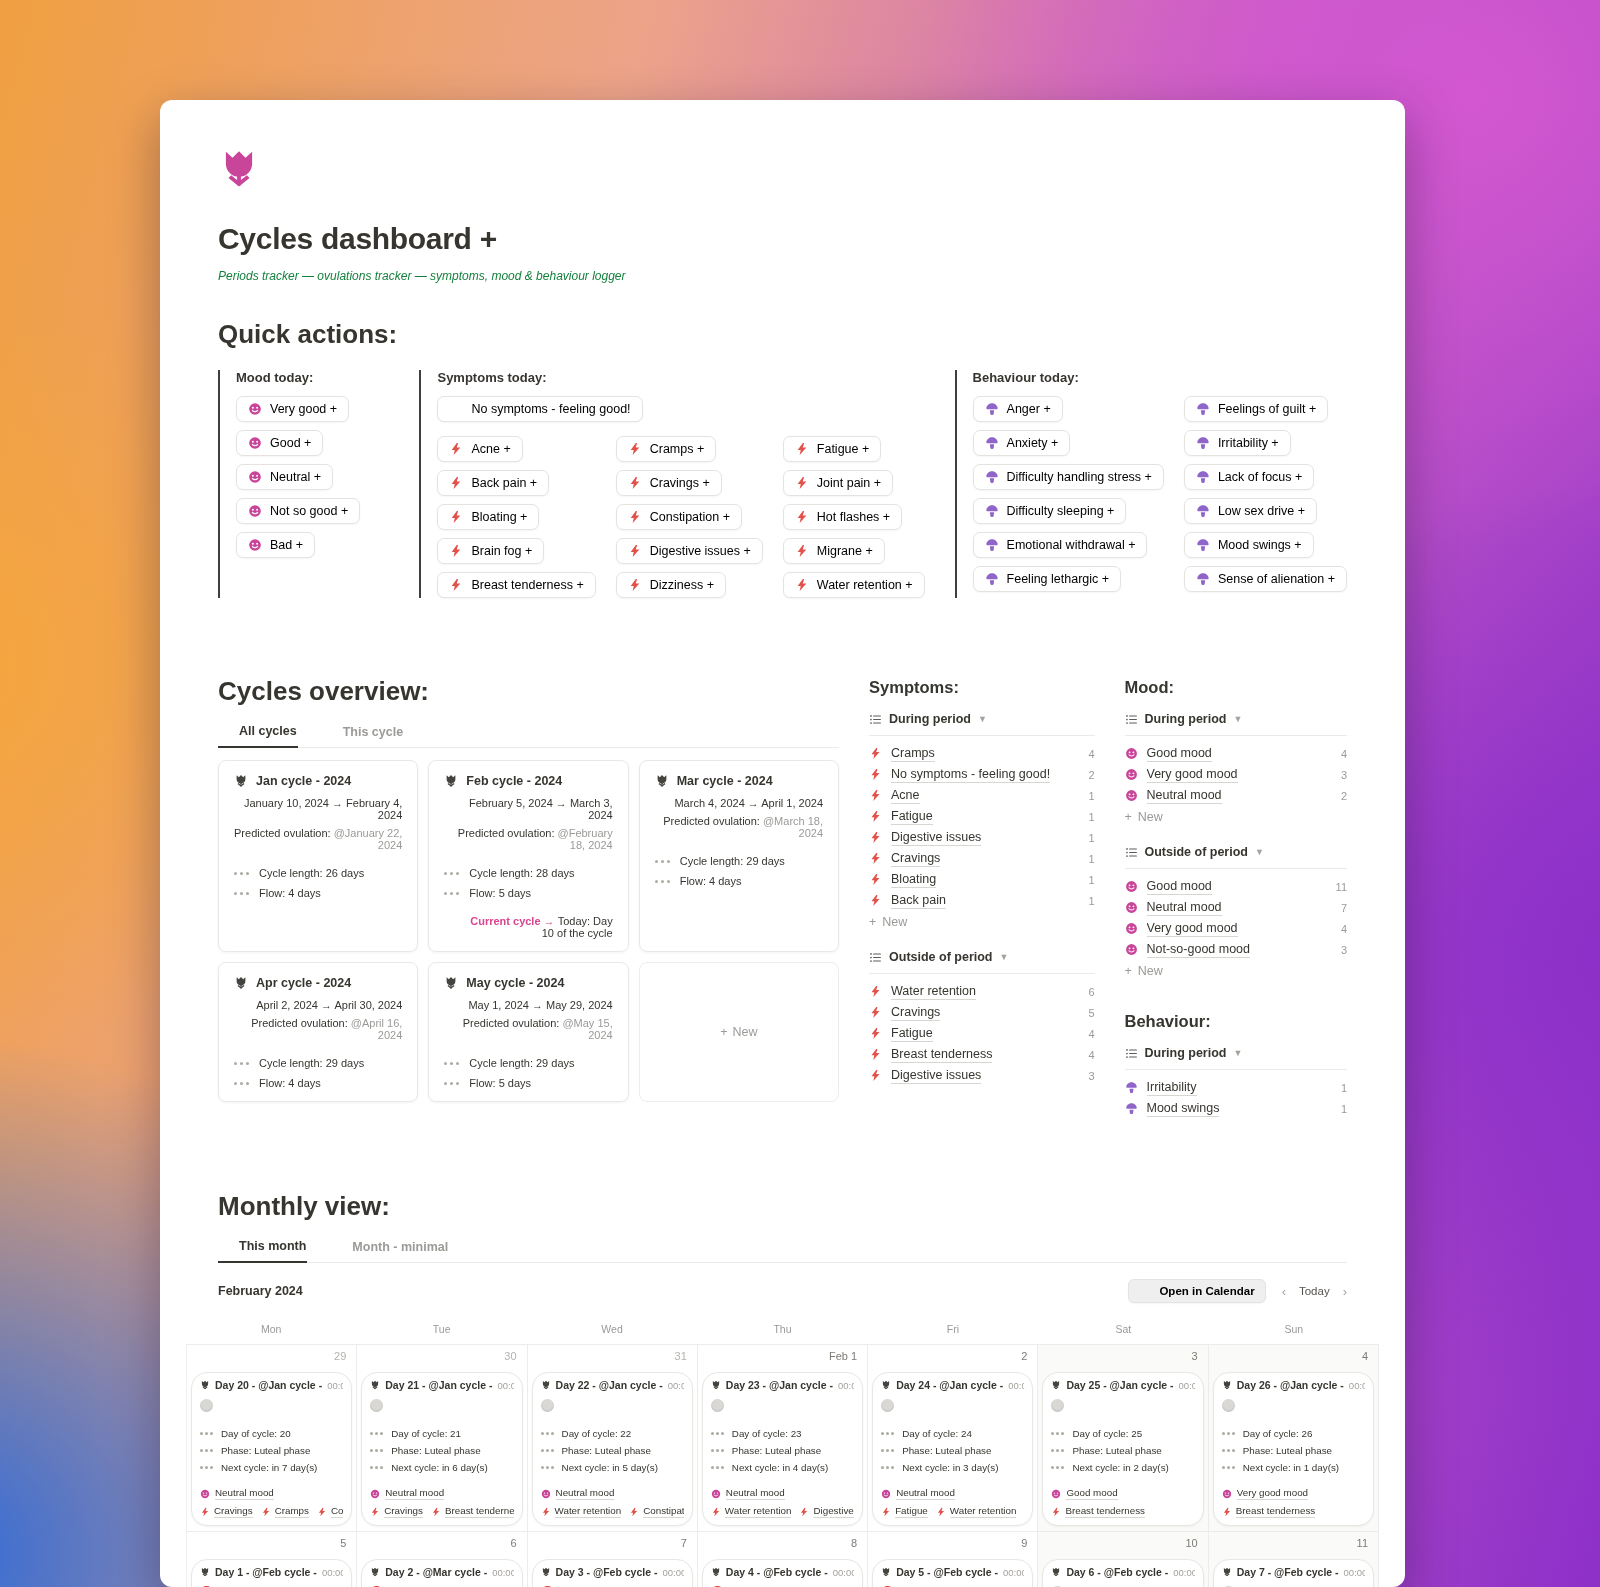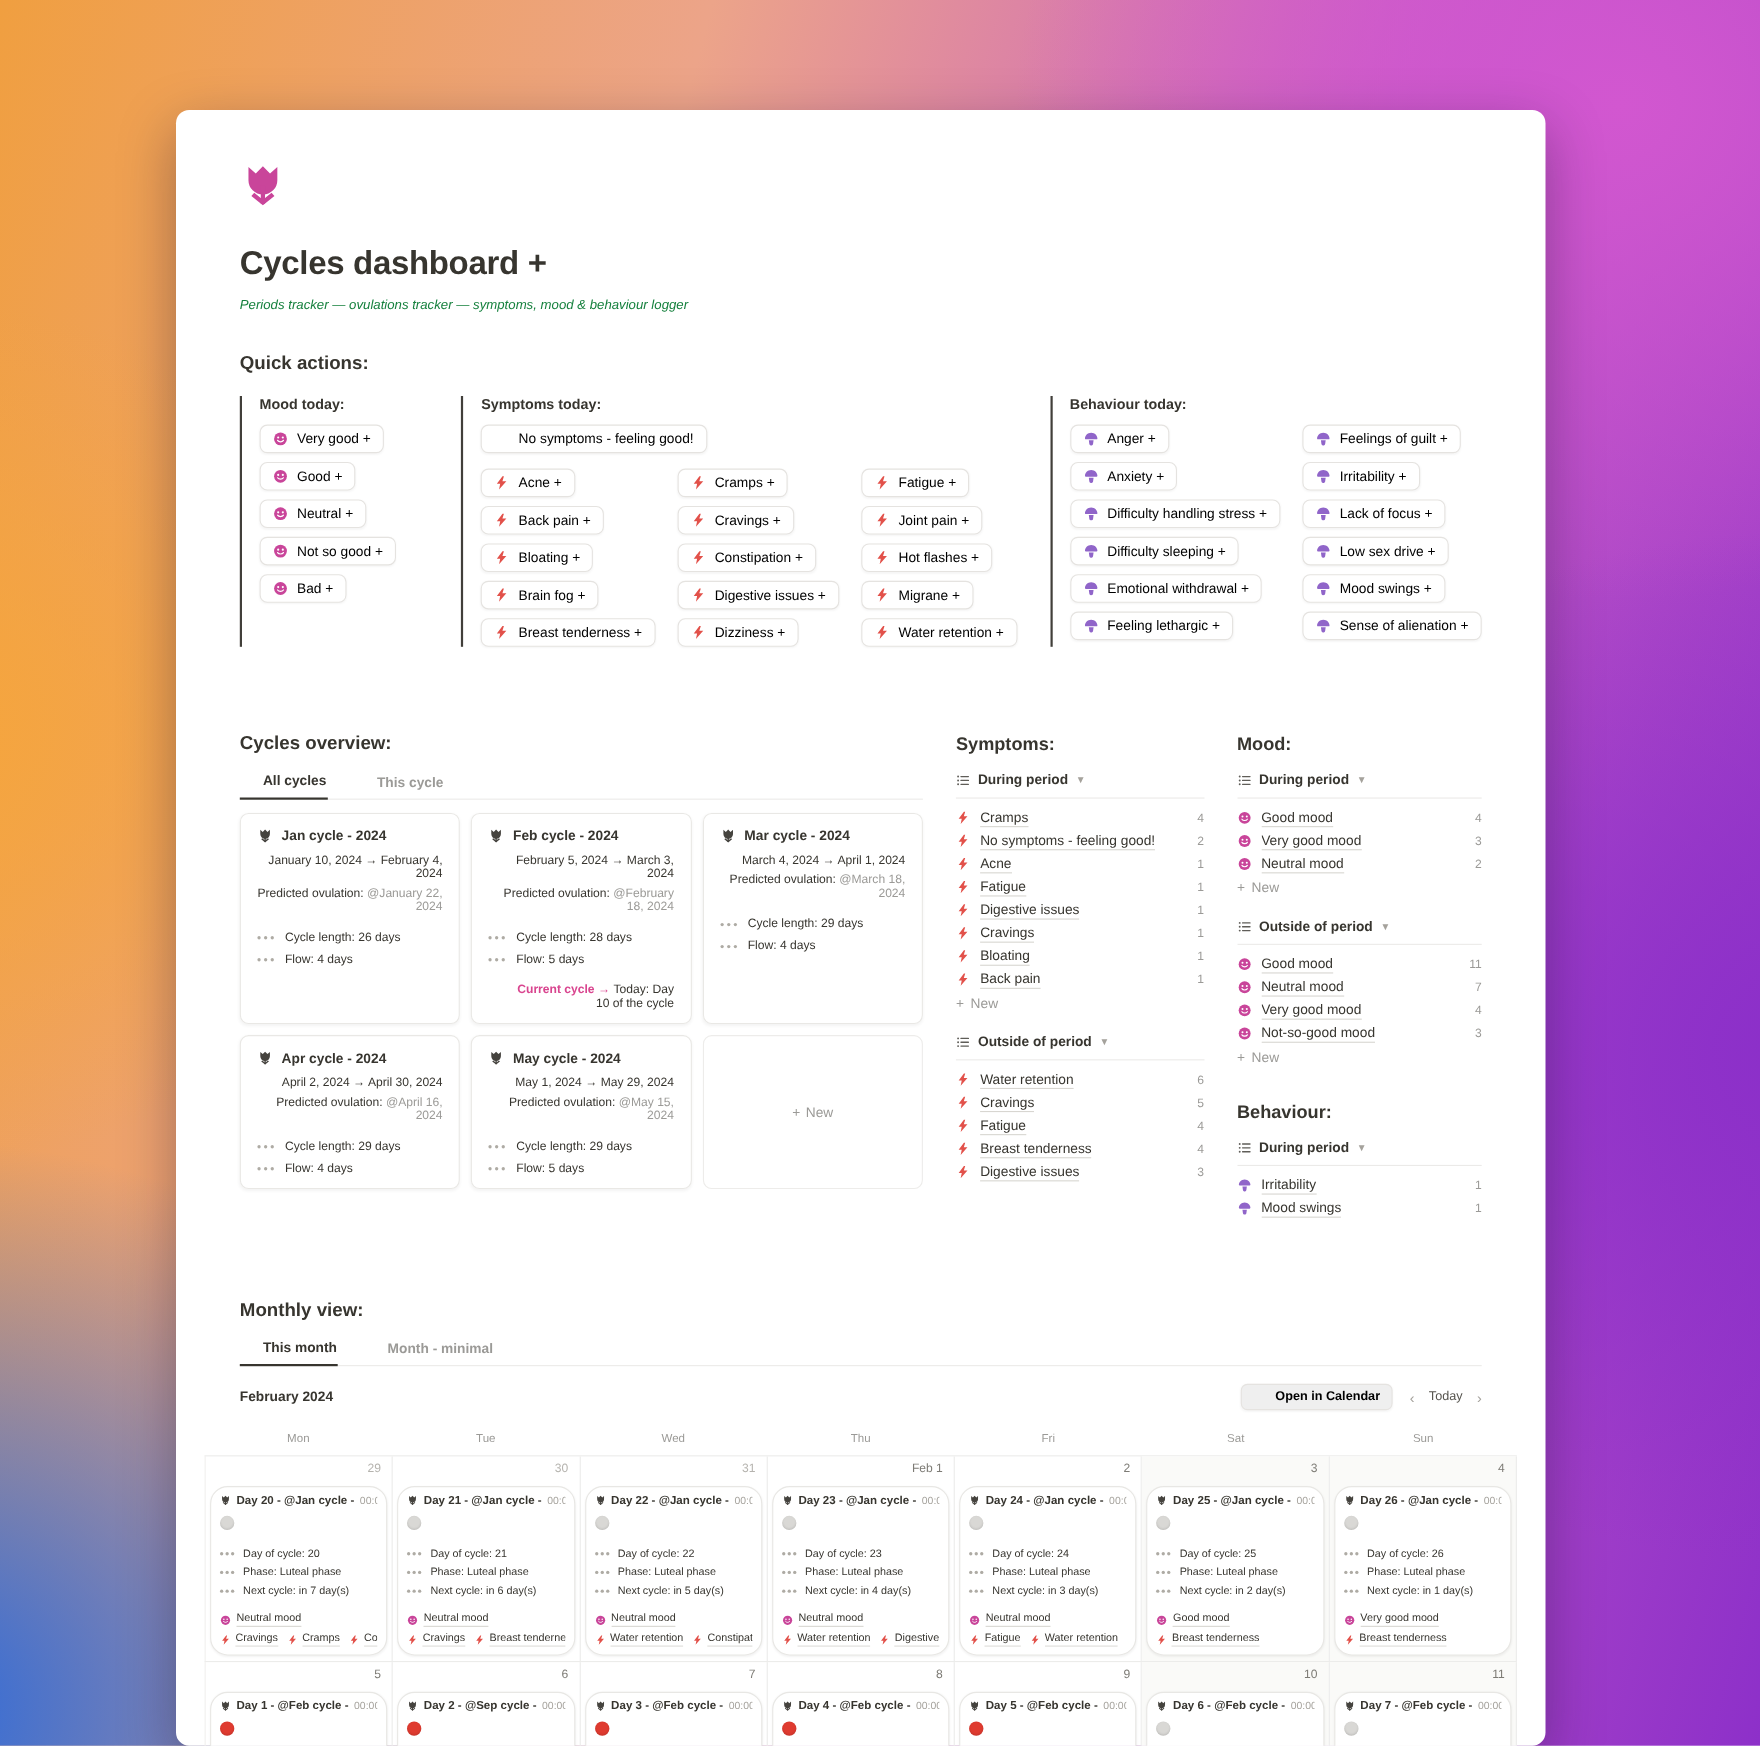--- a/index.html
+++ b/index.html
@@ -19,21 +19,21 @@
   .content { padding:48px 58px 0; }
 
   .ic { flex:none; display:inline-block; }
   .ic svg { display:block; width:100%; height:100%; }
   .pink { color:#c9459a; } .dark { color:#45433e; }
   .bolt-c { color:#e2514a; } .shroom-c { color:#9065c9; } .sun-c { color:#eda735; }
 
   .page-icon { width:42px; height:42px; color:#c9459a; margin-bottom:28px; }
   .h1 { font-size:30px; font-weight:800; letter-spacing:-.3px; }
   .subtitle { font-style:italic; font-size:12px; color:#15803d; margin-top:13px; }
-  .h2 { font-size:17px; font-weight:800; }
+  .h2 { font-size:26px; font-weight:800; }
   .qa-h2 { margin-top:36px; }
 
   .qa-row { display:flex; margin-top:20px; gap:30px; }
   .qa-group { border-left:2.5px solid #413f3a; padding-left:16px; }
   .qa-title { font-size:13px; font-weight:700; margin-bottom:11px; }
   .stack { display:flex; flex-direction:column; gap:8px; align-items:flex-start; }
   .cols { display:flex; gap:20px; align-items:flex-end; margin-top:14px; }
   .pill { display:inline-flex; align-items:center; gap:8px; border:1px solid #e5e3e0;
     border-radius:7px; padding:5px 11px; font-size:12.5px; background:#fff;
     box-shadow:0 1px 2px rgba(15,15,15,.04); cursor:pointer; white-space:nowrap; }
@@ -1397,21 +1397,21 @@
               <div class="date">6</div>
               <div class="event">
                 <div class="e-title">
                   <span class="ic dark">
                     <svg viewBox="0 0 24 24">
                       <path fill="currentColor" d="M4.5 2.2 8.3 5.6 12 1.8l3.7 3.8 3.8-3.4V9a7.5 7.5 0 0 1-15 0Z"></path>
                       <rect fill="currentColor" x="10.9" y="12" width="2.2" height="9.3"></rect>
                       <path fill="currentColor" d="M12 22 6 17.2l1.5-1.6 4.5 3.6 4.5-3.6 1.5 1.6Z"></path>
                     </svg>
                   </span>
-                  <span>Day 2 - @Sep cycle -</span>
+                  <span>Day 2 - @Mar cycle -</span>
                   <span class="e-time">00:00</span>
                 </div>
                 <div class="e-circle st-red"></div>
               </div>
             </div>
             <div class="cell">
               <div class="date">7</div>
               <div class="event">
                 <div class="e-title">
                   <span class="ic dark">

